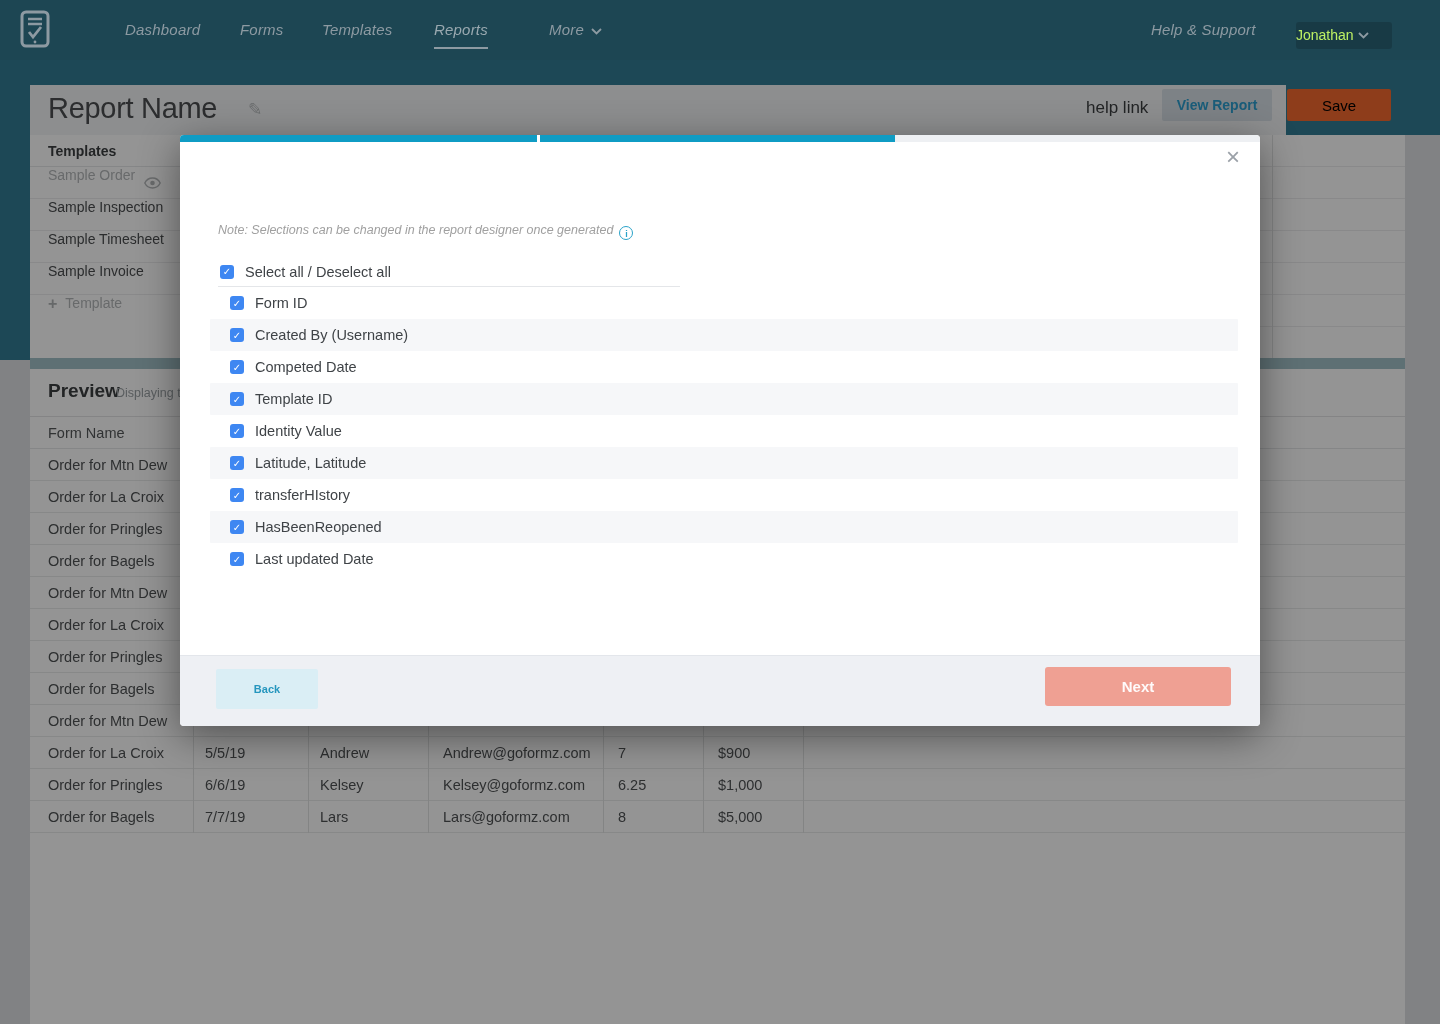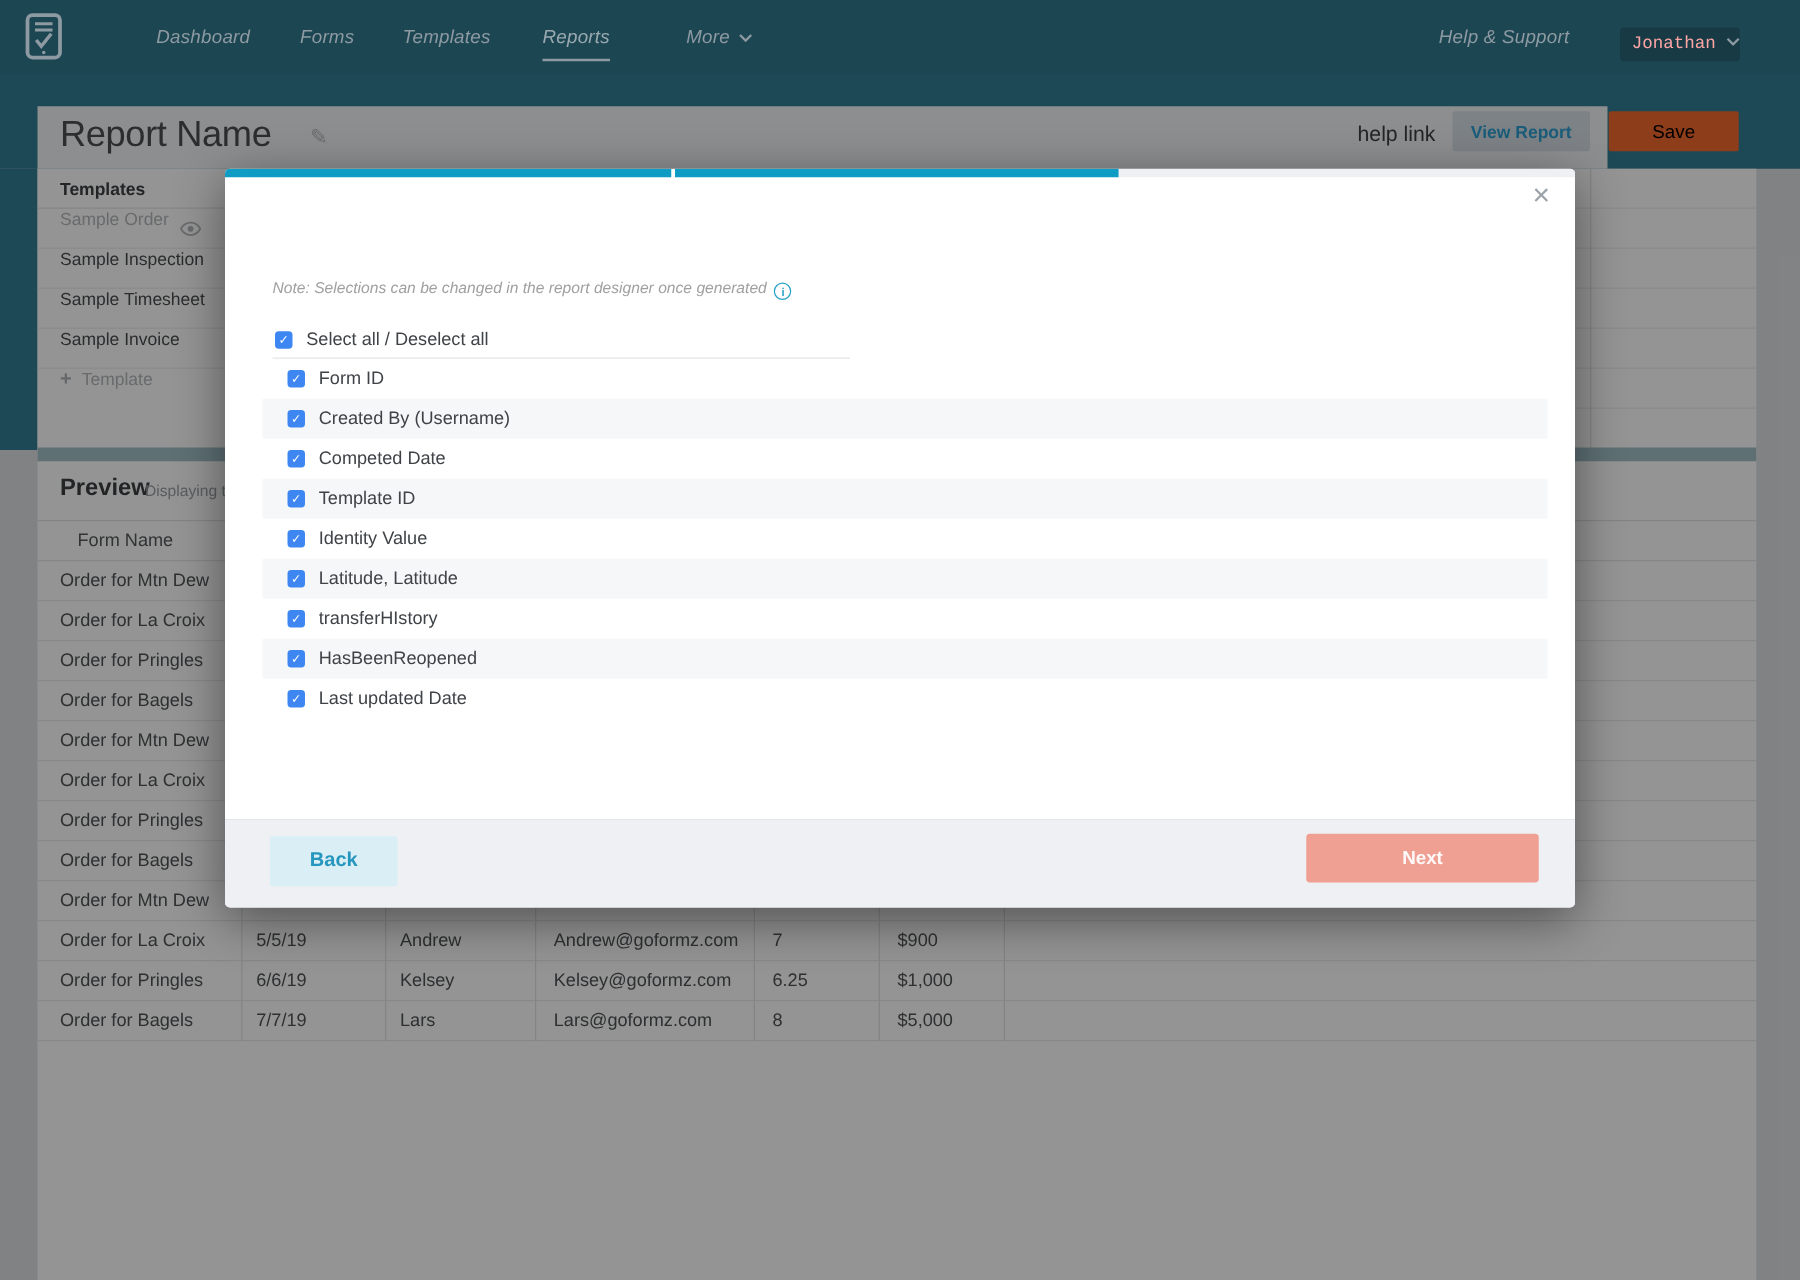--- a/index.html
+++ b/index.html
@@ -6,21 +6,21 @@
   html,body { width:1440px; height:1024px; overflow:hidden; }
   body { font-family:"Liberation Sans", sans-serif; background:#dfe1e3; position:relative; }
 
   
   .nav { position:absolute; top:0; left:0; width:1440px; height:60px; background:#1d4653; z-index:200; }
   .logo { position:absolute; left:20px; top:10px; }
   .nav-item { position:absolute; top:0; height:60px; line-height:60px; color:#8d9aa2; font-size:15px; cursor:pointer; letter-spacing:.2px;font-style:italic; }
   .nav-item.active { color:#9aa9b0; }
   .nav-underline { position:absolute; left:434px; top:47px; width:54px; height:2px; background:#8d9aa2; }
   .nav-chev { display:inline-block; margin-left:7px; }
-  .user-chip { position:absolute; left:1296px; top:22px; width:96px; height:27px; background:rgba(0,0,0,0.16); border-radius:3px; color:#fca5a5; font-size:14px; text-align:right; line-height:26px; cursor:pointer;font-family:Liberation Mono, monospace; }
+  .user-chip { position:absolute; left:1296px; top:22px; width:96px; height:27px; background:rgba(0,0,0,0.16); border-radius:3px; color:#bef264; font-size:14px; text-align:left; line-height:26px; cursor:pointer; }
 
   
   .header-band { position:absolute; top:60px; left:0; width:1440px; height:75px; background:#327d95; z-index:1; }
   .left-teal-strip { position:absolute; top:135px; left:0; width:30px; height:225px; background:#327d95; z-index:1; }
   .card-header { position:absolute; top:85px; left:30px; width:1256px; height:50px; background:#f3f4f6; z-index:2; }
   .page-title { position:absolute; left:18px; top:7px; font-size:29px; color:#4c4f51; letter-spacing:-.3px; }
   .pencil { position:absolute; left:218px; top:14px; font-size:17px; color:#b8bcbe; cursor:pointer; }
   .help-link { position:absolute; left:1056px; top:13px; font-size:17px; color:#3c3f41; cursor:pointer; }
   .btn-view { position:absolute; left:1132px; top:4px; width:110px; height:32px; background:#d7e1e7; border:none; border-radius:2px; color:#2d9fd0; font-weight:bold; font-size:14px; cursor:pointer; font-family:inherit; }
   .btn-save { position:absolute; left:1257px; top:4px; width:104px; height:32px; background:#f4692f; border:none; border-radius:2px; color:#000000; font-size:15px; cursor:pointer; font-family:inherit; }
@@ -42,21 +42,21 @@
   .cfg-vline { position:absolute; top:0; left:1077px; width:1px; height:223px; background:#e2e3e4; }
 
   .teal-strip { position:absolute; top:223px; left:0; width:1375px; height:11px; background:#a3c2c8; }
 
   .preview-head { position:absolute; top:234px; left:0; width:1375px; height:48px; border-bottom:1px solid #e3e4e5; }
   .preview-title { position:absolute; left:18px; top:11px; font-size:19px; font-weight:bold; color:#3c3f41; }
   .preview-sub { position:absolute; left:86px; top:17px; font-size:12.5px; color:#9aa0a4; }
 
   .p-table { position:absolute; top:282px; left:0; width:1375px; }
   .p-hrow { height:32px; line-height:32px; border-bottom:1px solid #e6e7e8; font-size:14.5px; color:#55585a; }
-  .p-hrow span { padding-left:32px; }
+  .p-hrow span { padding-left:18px; }
   .p-row { position:relative; height:32px; border-bottom:1px solid #e9eaeb; font-size:14.5px; color:#4f5254; }
   .p-row .c { position:absolute; top:0; height:32px; line-height:32px; white-space:nowrap; }
   .c-name  { left:18px; }  .c-date { left:175px; } .c-user { left:290px; }
   .c-email { left:413px; } .c-qty  { left:588px; } .c-amount { left:688px; }
   .p-vline { position:absolute; top:0; width:1px; background:#e2e3e4; height:416px; }
 
   
   .backdrop { position:absolute; top:60px; left:0; width:1440px; height:964px; background:rgba(0,0,0,0.42); z-index:100; }
 
   
@@ -74,21 +74,21 @@
   .cb { width:14px; height:14px; background:#3e87f2; border-radius:3px; display:inline-flex; align-items:center; justify-content:center; color:#fff; font-size:10px; flex:0 0 14px; }
   .select-all .cb { margin-left:2px; }
   .select-all .lbl { margin-left:11px; font-size:14.5px; color:#3f4347; }
 
   .f-list { position:absolute; top:152px; left:0; width:1080px; }
   .f-row { height:32px; display:flex; align-items:center; padding-left:50px; cursor:pointer; }
   .f-row.striped { background:#f6f7f9; margin:0 22px 0 30px; padding-left:20px; border-radius:1px; }
   .f-row .f-label { margin-left:11px; font-size:14.5px; color:#3f4347; }
 
   .m-footer { position:absolute; bottom:0; left:0; width:1080px; height:71px; background:#eef0f4; border-top:1px solid #e3e6eb; border-radius:0 0 4px 4px; }
-  .btn-back { position:absolute; left:36px; top:13px; width:102px; height:40px; background:#daeef5; border:none; border-radius:2px; color:#2596be; font-weight:bold; font-size:16px; cursor:pointer; font-family:inherit; }
+  .btn-back { position:absolute; left:36px; top:13px; width:102px; height:40px; background:#daeef5; border:none; border-radius:2px; color:#2596be; font-weight:bold; font-size:11px; cursor:pointer; font-family:inherit; }
   .btn-next { position:absolute; right:29px; top:11px; width:186px; height:39px; background:#efa093; border:none; border-radius:3px; color:rgba(255,255,255,0.95); font-weight:bold; font-size:15px; cursor:default; font-family:inherit; }
 </style>
 </head>
 <body>
 
 <div class="nav">
   <span class="logo">
     <svg width="30" height="38" viewBox="0 0 30 38">
       <rect x="2" y="2" width="26" height="34" rx="4" fill="none" stroke="#8d9aa2" stroke-width="3"></rect>
       <line x1="8" y1="9" x2="22" y2="9" stroke="#8d9aa2" stroke-width="2.5"></line>

